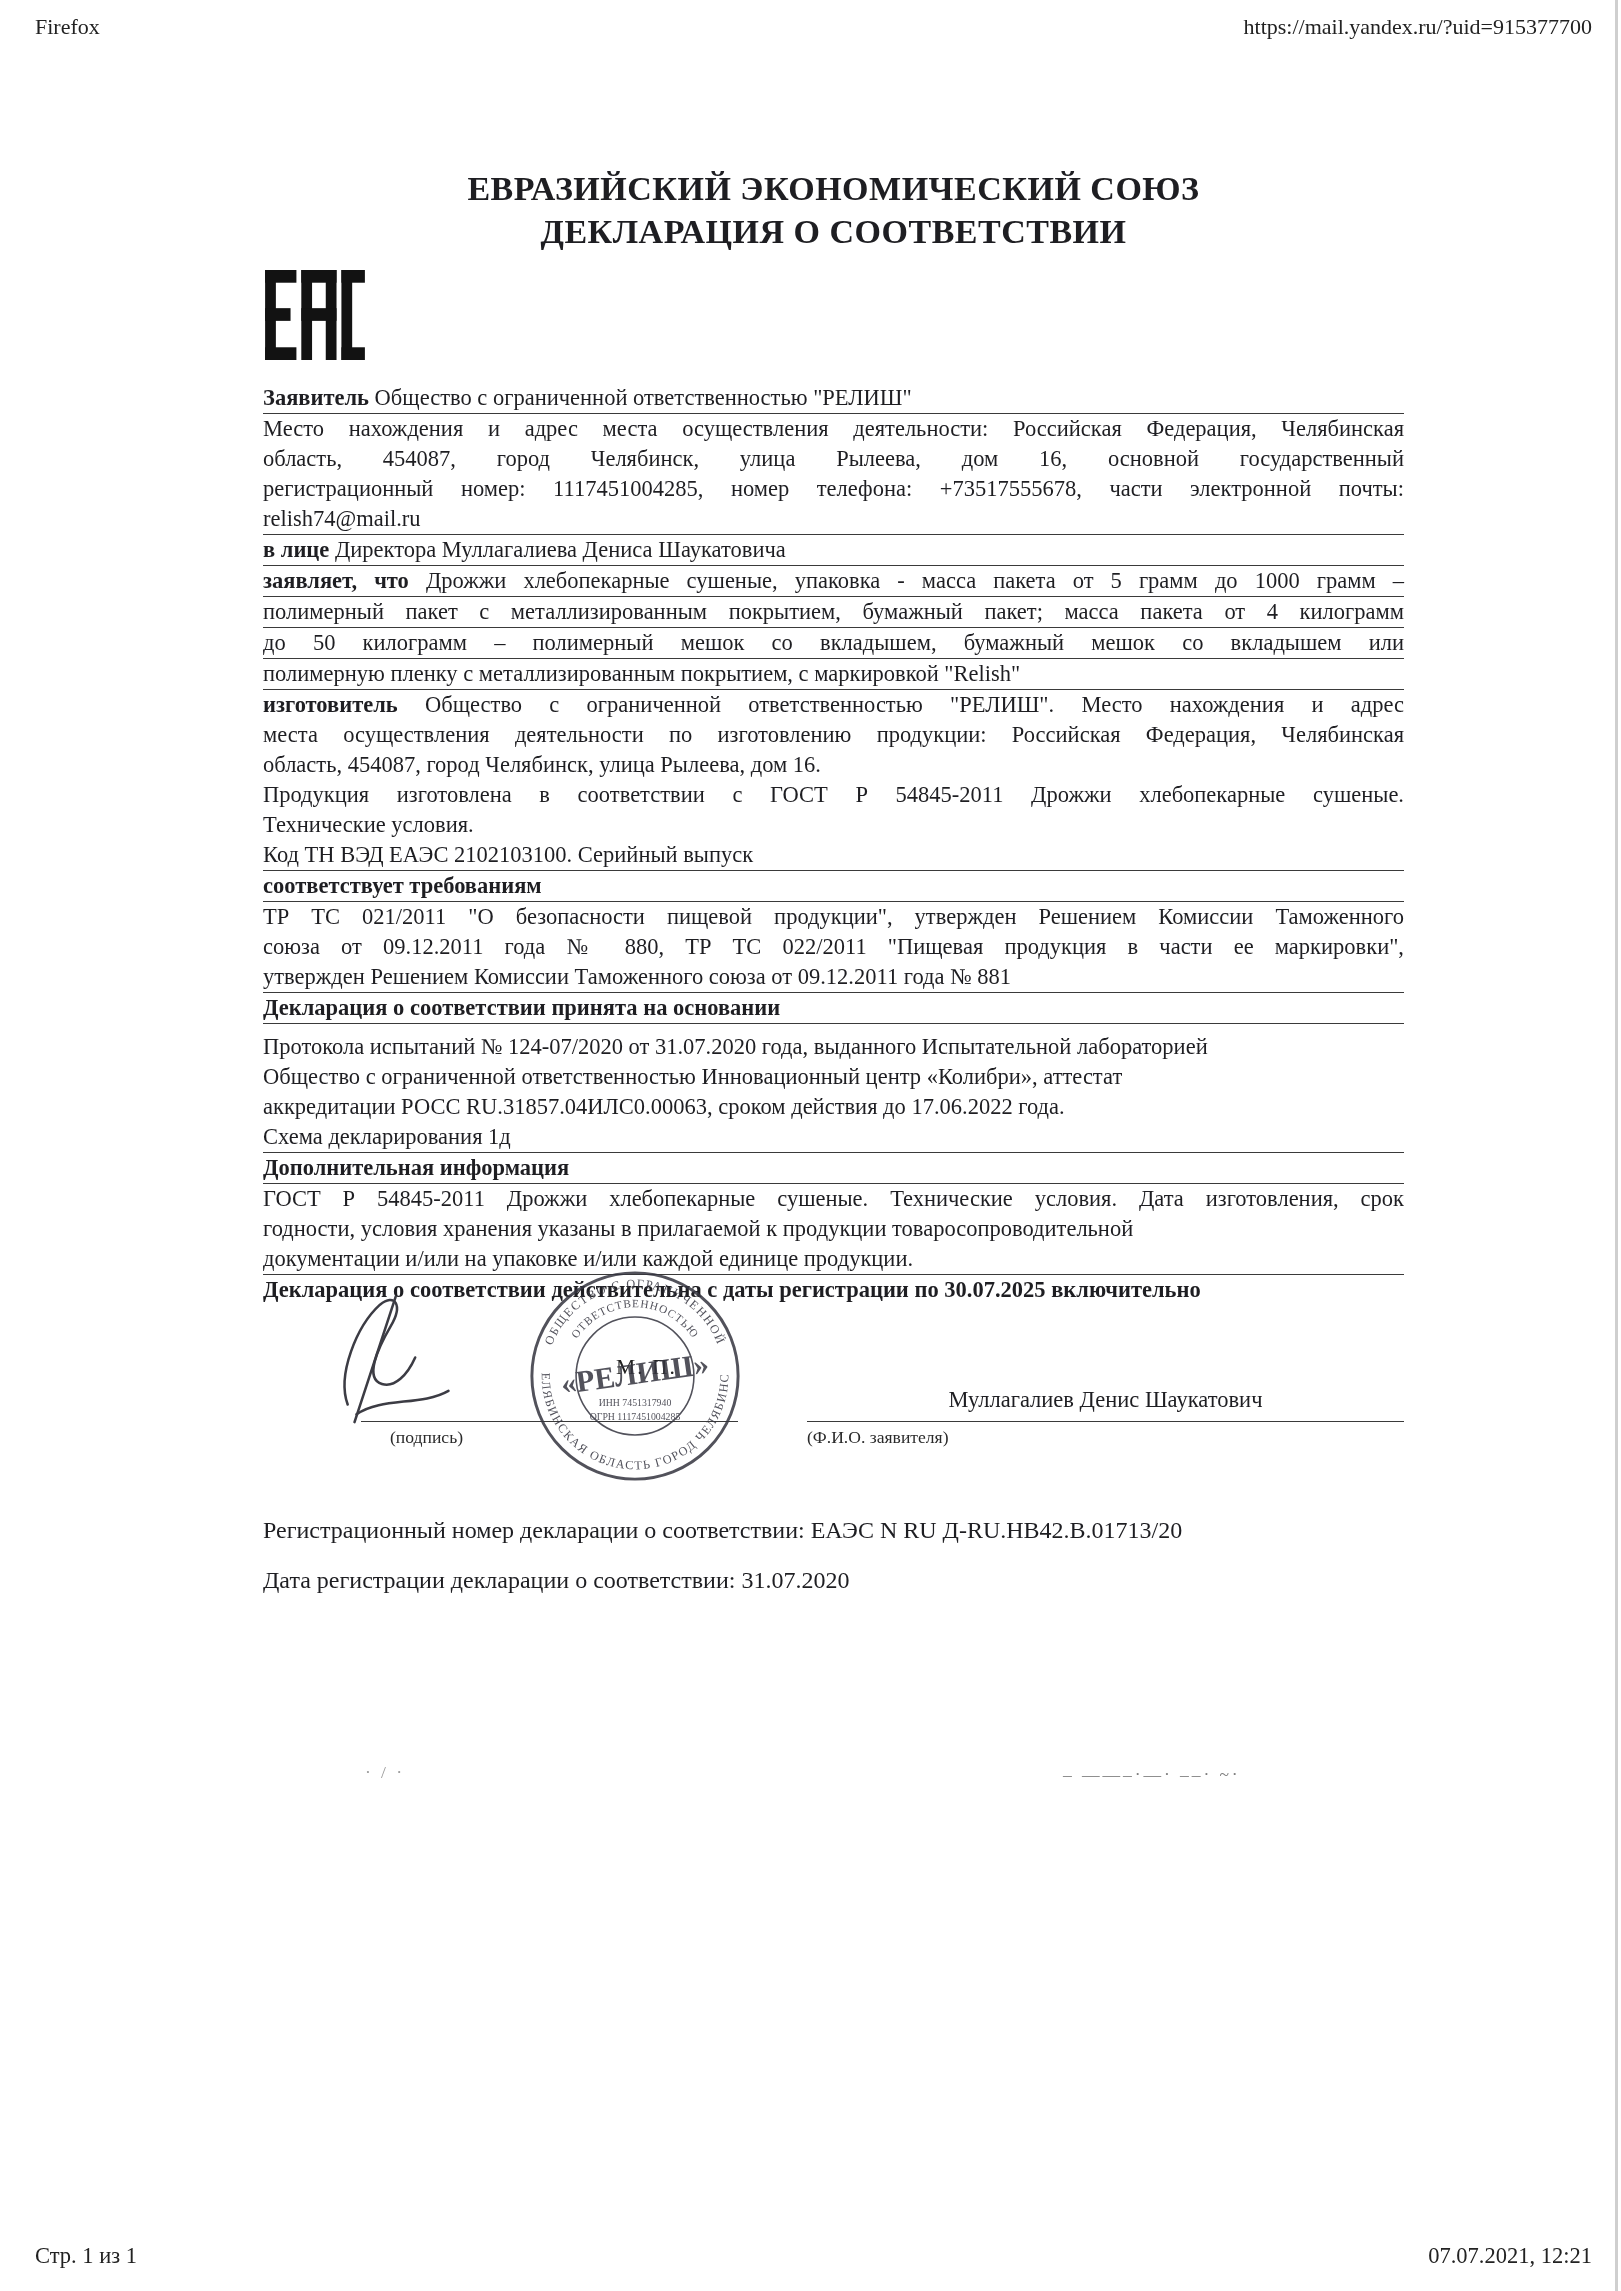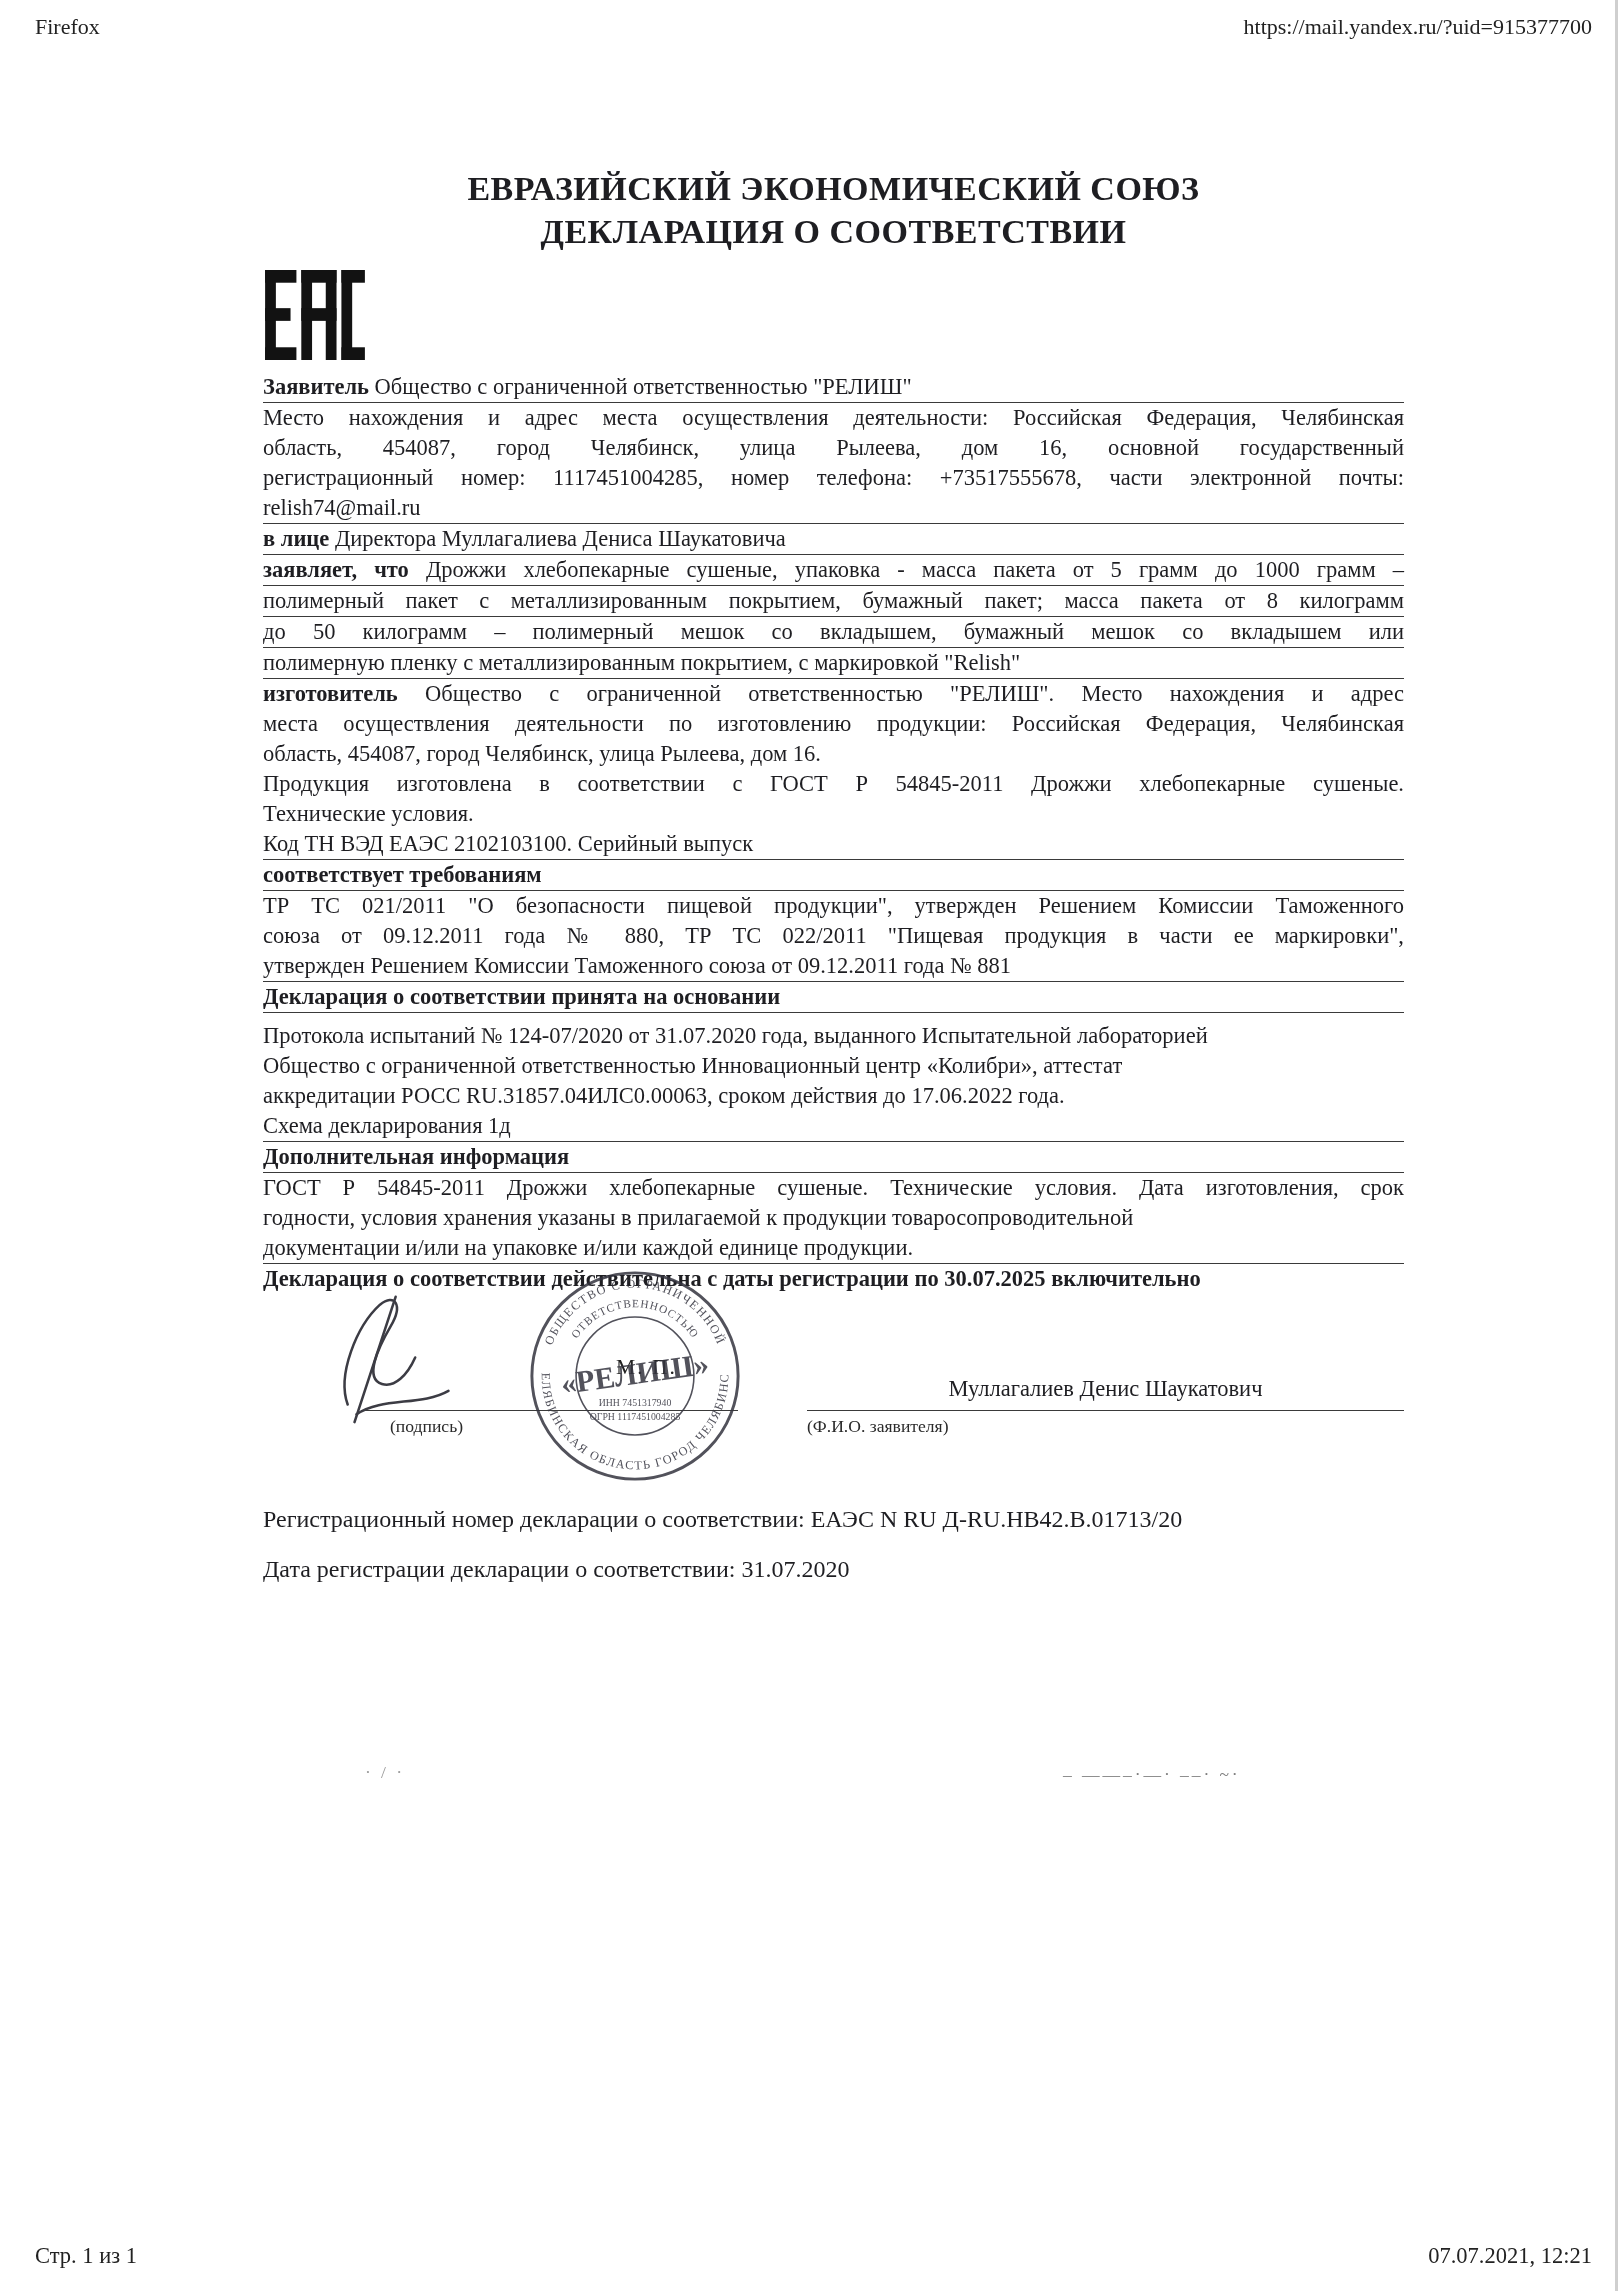--- a/index.html
+++ b/index.html
@@ -18,21 +18,21 @@
     position:absolute; left:35px; right:29px; top:2243px;
     display:flex; justify-content:space-between; font-size:22.5px; color:#222;
   }
 
   .doc { position:absolute; left:263px; top:147px; width:1141px; }
 
   .doc-title { margin-top:19.6px; text-align:center; font-weight:bold; font-size:34px; line-height:43px; letter-spacing:0.5px; }
 
   .eac-logo { margin-top:17.6px; margin-left:2px; width:100px; height:90px; }
 
-  .body { margin-top:12px; }
+  .body { margin-top:23px; }
   .ln { font-size:22.5px; line-height:30px; min-height:30px; }
   .u  { border-bottom:1.5px solid #3a3a3a; }
   .j  { text-align:justify; text-align-last:justify; }
   .bold { font-weight:bold; }
   .gap { margin-top:7.8px; }
   b { font-weight:bold; }
 
   .sigzone { position:relative; height:188px; }
   .sig-rule-left  { position:absolute; left:98px; top:116px; width:377px; border-top:1.5px solid #3a3a3a; }
   .sig-rule-right { position:absolute; left:544px; top:116px; width:597px; border-top:1.5px solid #3a3a3a; }
@@ -94,21 +94,21 @@
       <div class="ln u"><b>Заявитель</b><span> Общество с ограниченной ответственностью "РЕЛИШ"</span></div>
 
       <div class="ln j">Место нахождения и адрес места осуществления деятельности: Российская Федерация, Челябинская</div>
       <div class="ln j">область, 454087, город Челябинск, улица Рылеева, дом 16, основной государственный</div>
       <div class="ln j">регистрационный номер: 1117451004285, номер телефона: +73517555678, части электронной почты:</div>
       <div class="ln u">relish74@mail.ru</div>
 
       <div class="ln u"><b>в лице</b><span> Директора  Муллагалиева Дениса Шаукатовича</span></div>
 
       <div class="ln u j"><b>заявляет, что</b><span> Дрожжи хлебопекарные сушеные, упаковка - масса пакета от 5 грамм до 1000 грамм –</span></div>
-      <div class="ln u j">полимерный пакет с металлизированным покрытием, бумажный пакет; масса пакета от 8 килограмм</div>
+      <div class="ln u j">полимерный пакет с металлизированным покрытием, бумажный пакет; масса пакета от 4 килограмм</div>
       <div class="ln u j">до 50 килограмм – полимерный мешок со вкладышем, бумажный мешок со вкладышем или</div>
       <div class="ln u">полимерную пленку с металлизированным покрытием, с маркировкой "Relish"</div>
 
       <div class="ln j"><b>изготовитель</b><span> Общество с ограниченной ответственностью "РЕЛИШ". Место нахождения и адрес</span></div>
       <div class="ln j">места осуществления деятельности по изготовлению продукции: Российская Федерация, Челябинская</div>
       <div class="ln">область, 454087, город Челябинск, улица Рылеева, дом 16.</div>
 
       <div class="ln j">Продукция изготовлена в соответствии с ГОСТ Р 54845-2011 Дрожжи хлебопекарные сушеные.</div>
       <div class="ln">Технические условия.</div>
 

